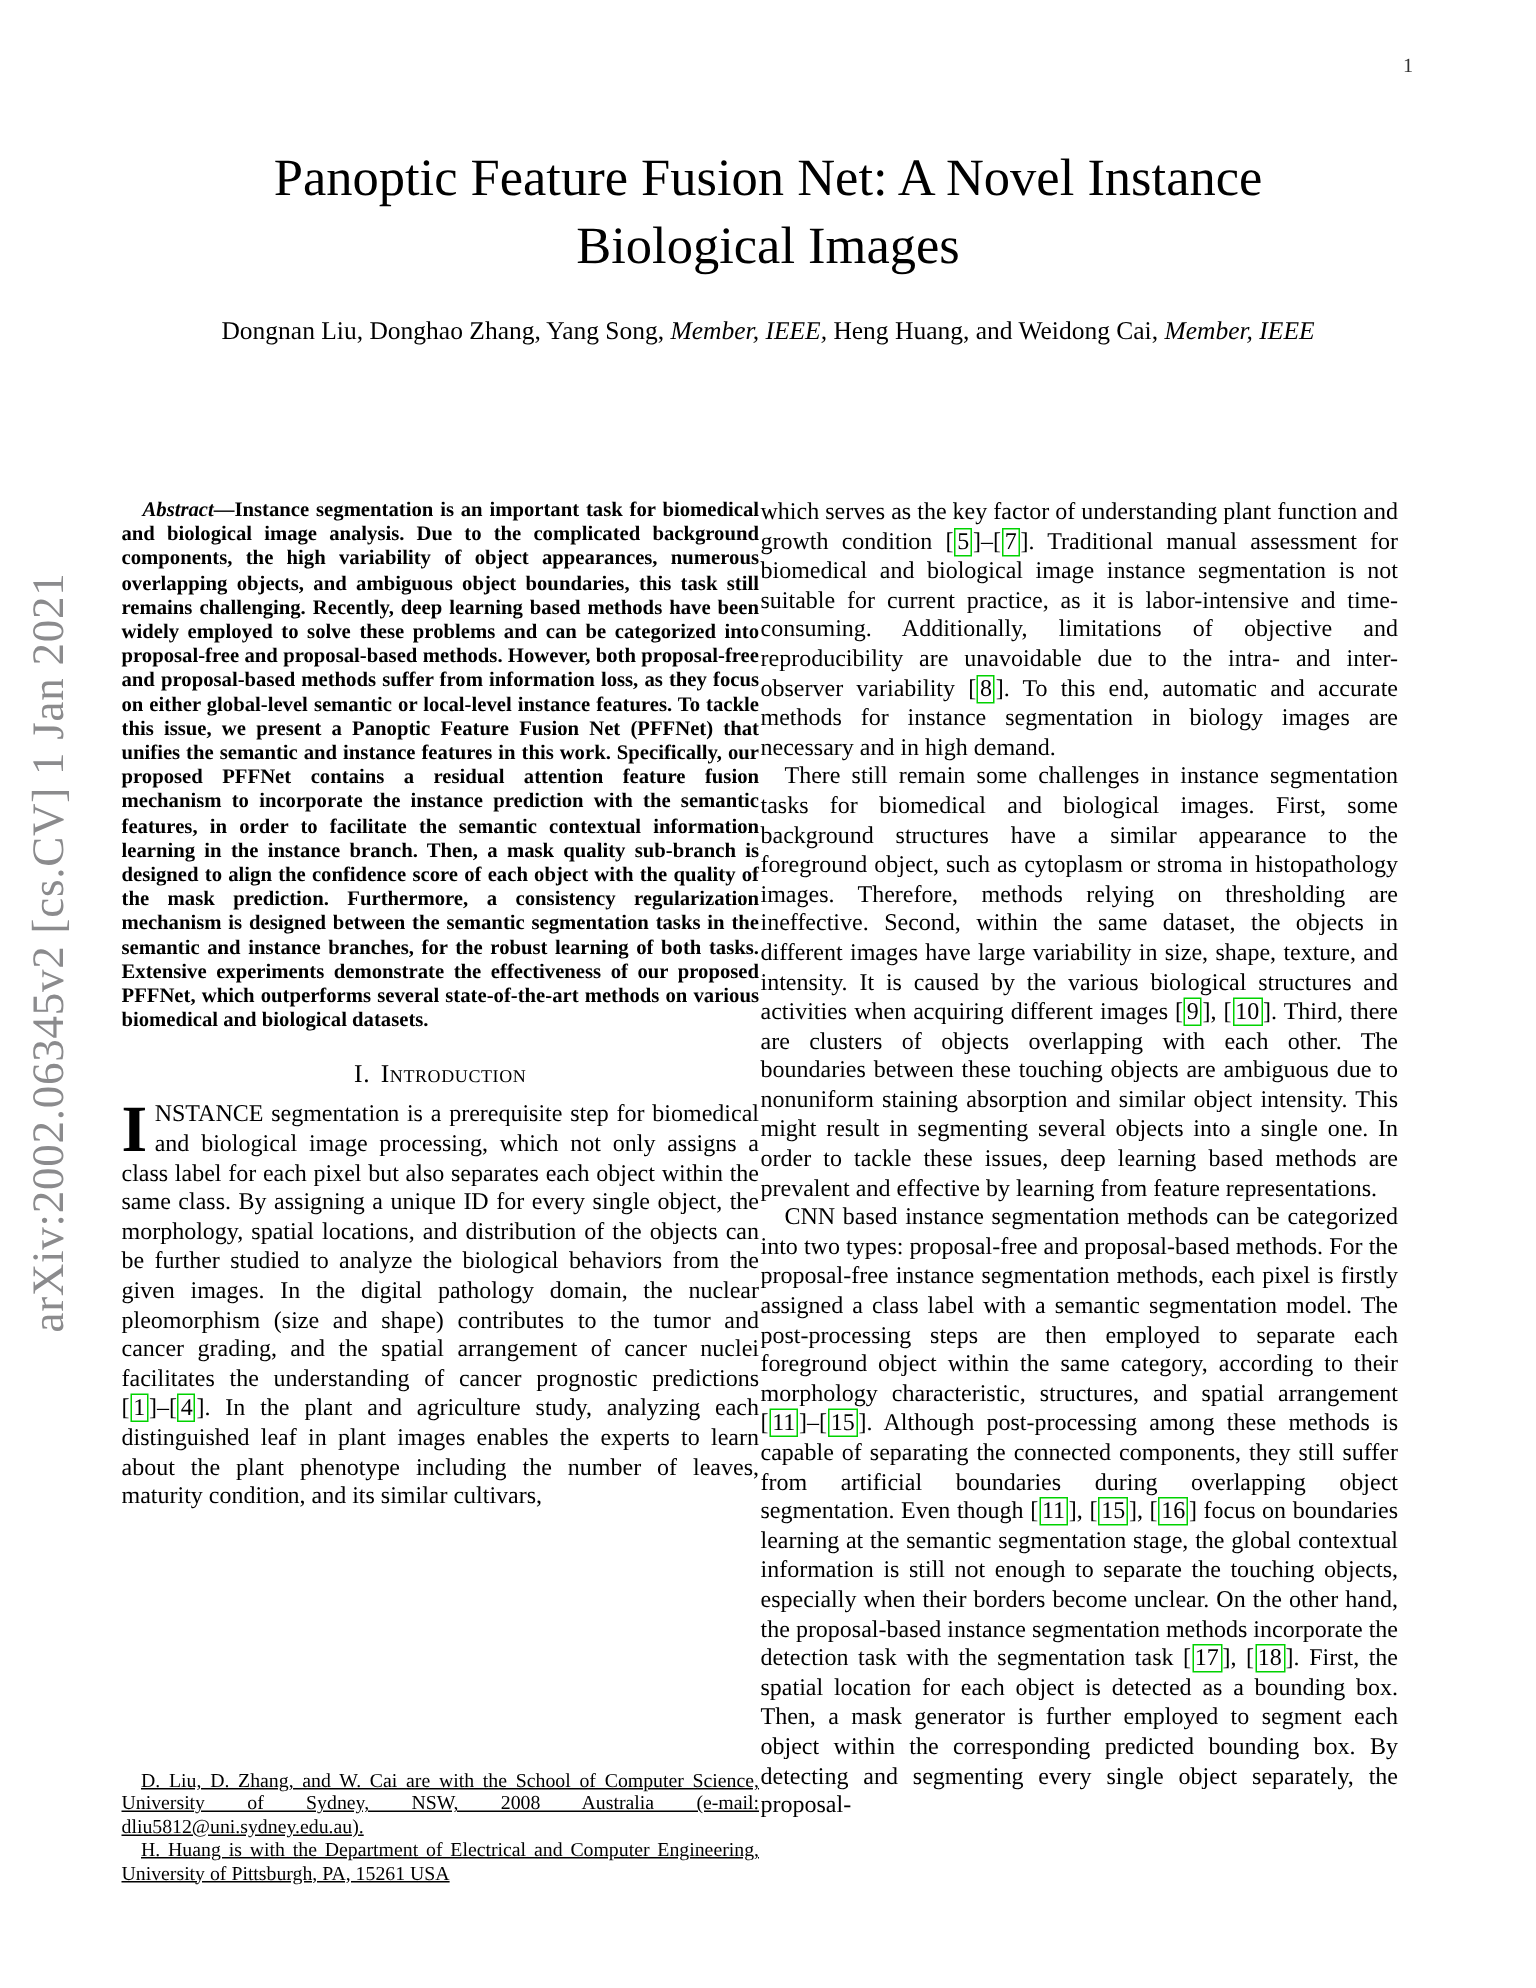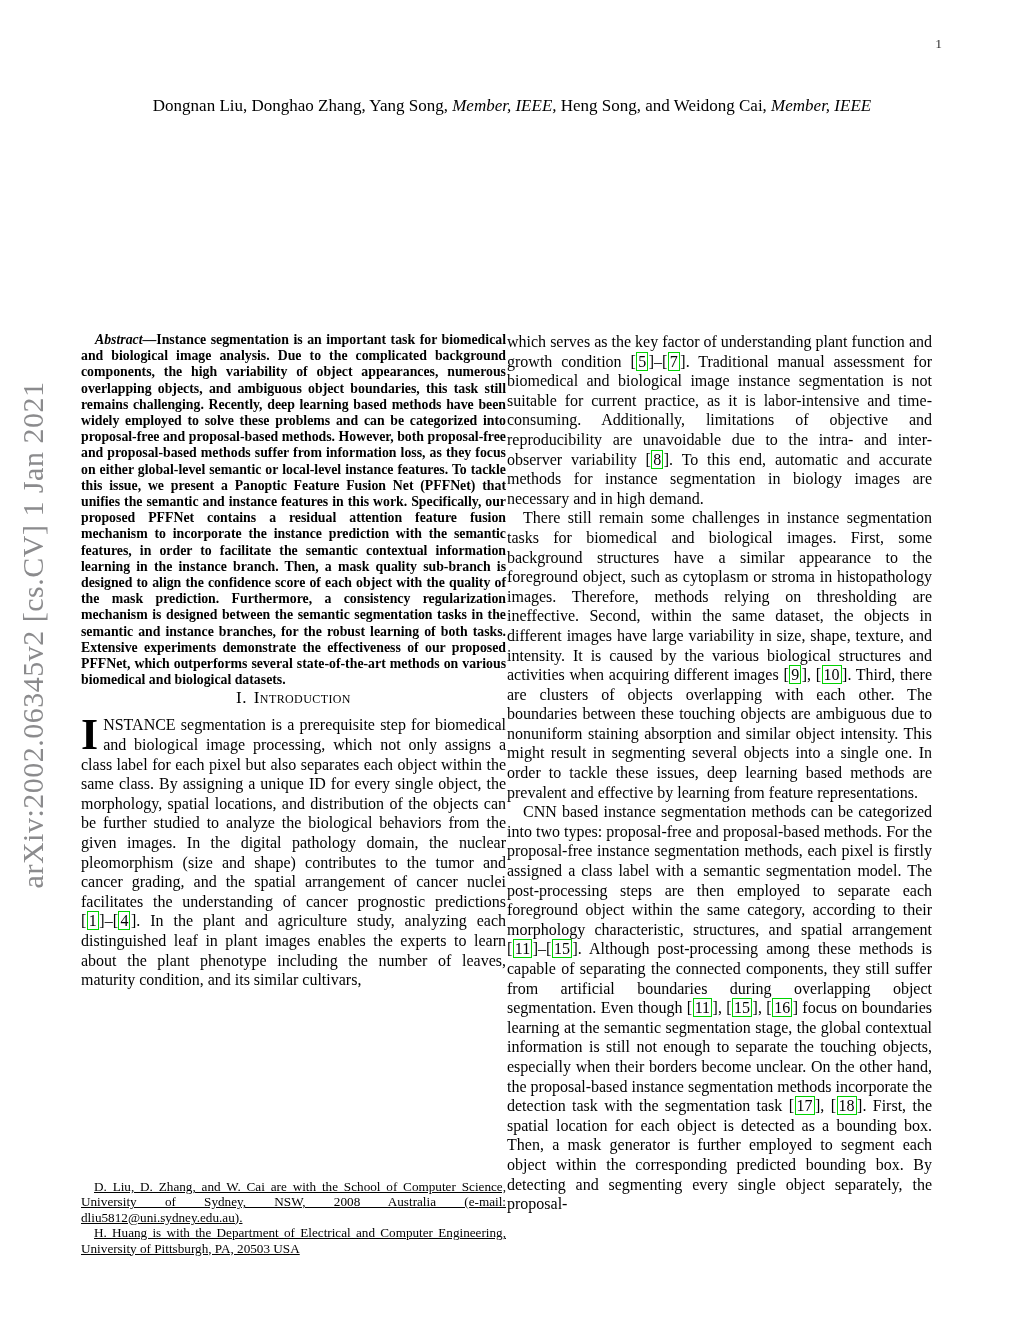--- a/index.html
+++ b/index.html
@@ -38,21 +38,21 @@
     display: flex; gap: 1px;
   }
   .col { width: 425px; position: relative; }
   .abstract-par, .index-par {
     font-weight: bold; font-size: 13.8px; line-height: 16.2px;
     text-align: justify; text-indent: 14px;
   }
   .index-par { margin-top: 9px; }
   .lead-label { font-style: italic; }
   .section-heading {
-    margin-bottom: 7px;
+    margin-top: 18px; margin-bottom: 7px;
     text-align: center; font-size: 17px; line-height: 20px;
     font-variant: small-caps; letter-spacing: 0.4px;
   }
   .section-heading .sec-num { margin-right: 7px; }
   .body-par {
     font-size: 16px; line-height: 19.6px;
     text-align: justify;
   }
   .indent { text-indent: 16px; }
   .dropcap {
@@ -70,37 +70,39 @@
   .footnotes p { text-indent: 13px; }
 </style>
 </head>
 <body>
 
 <div class="page-number">1</div>
 
 <div class="arxiv-stamp">arXiv:2002.06345v2  [cs.CV]  1 Jan 2021</div>
 
 <div class="title-block">
+  <div>Panoptic Feature Fusion Net: A Novel Instance</div>
+  <div>Biological Images</div>
 </div>
 
-<div class="authors"><span>Dongnan Liu, Donghao Zhang, Yang Song, </span><span class="it">Member, IEEE,</span><span> Heng Song, and Weidong Cai, </span><span class="it">Member, IEEE</span></div>
+<div class="authors"><span>Dongnan Liu, Donghao Zhang, Yang Song, </span><span class="it">Member, IEEE,</span><span> Heng Huang, and Weidong Cai, </span><span class="it">Member, IEEE</span></div>
 
 <div class="columns">
 
   <div class="col">
     <p class="abstract-par"><span class="lead-label">Abstract</span><span>—Instance segmentation is an important task for biomedical and biological image analysis. Due to the complicated background components, the high variability of object appearances, numerous overlapping objects, and ambiguous object boundaries, this task still remains challenging. Recently, deep learning based methods have been widely employed to solve these problems and can be categorized into proposal-free and proposal-based methods. However, both proposal-free and proposal-based methods suffer from information loss, as they focus on either global-level semantic or local-level instance features. To tackle this issue, we present a Panoptic Feature Fusion Net (PFFNet) that unifies the semantic and instance features in this work. Specifically, our proposed PFFNet contains a residual attention feature fusion mechanism to incorporate the instance prediction with the semantic features, in order to facilitate the semantic contextual information learning in the instance branch. Then, a mask quality sub-branch is designed to align the confidence score of each object with the quality of the mask prediction. Furthermore, a consistency regularization mechanism is designed between the semantic segmentation tasks in the semantic and instance branches, for the robust learning of both tasks. Extensive experiments demonstrate the effectiveness of our proposed PFFNet, which outperforms several state-of-the-art methods on various biomedical and biological datasets.</span></p>
 
 
     <div class="section-heading"><span class="sec-num">I.</span><span>Introduction</span></div>
 
     <p class="body-par"><span class="dropcap">I</span><span>NSTANCE segmentation is a prerequisite step for biomedical and biological image processing, which not only assigns a class label for each pixel but also separates each object within the same class. By assigning a unique ID for every single object, the morphology, spatial locations, and distribution of the objects can be further studied to analyze the biological behaviors from the given images. In the digital pathology domain, the nuclear pleomorphism (size and shape) contributes to the tumor and cancer grading, and the spatial arrangement of cancer nuclei facilitates the understanding of cancer prognostic predictions [<span class="citebox">1</span>]–[<span class="citebox">4</span>]. In the plant and agriculture study, analyzing each distinguished leaf in plant images enables the experts to learn about the plant phenotype including the number of leaves, maturity condition, and its similar cultivars,</span></p>
 
     <div class="footnotes">
       <p>D. Liu, D. Zhang, and W. Cai are with the School of Computer Science, University of Sydney, NSW, 2008 Australia (e-mail: dliu5812@uni.sydney.edu.au).</p>
-      <p>H. Huang is with the Department of Electrical and Computer Engineering, University of Pittsburgh, PA, 20503 USA</p>
+      <p>H. Huang is with the Department of Electrical and Computer Engineering, University of Pittsburgh, PA, 15261 USA</p>
     </div>
   </div>
 
   <div class="col">
     <p class="body-par">which serves as the key factor of understanding plant function and growth condition [<span class="citebox">5</span>]–[<span class="citebox">7</span>]. Traditional manual assessment for biomedical and biological image instance segmentation is not suitable for current practice, as it is labor-intensive and time-consuming. Additionally, limitations of objective and reproducibility are unavoidable due to the intra- and inter-observer variability [<span class="citebox">8</span>]. To this end, automatic and accurate methods for instance segmentation in biology images are necessary and in high demand.</p>
     <p class="body-par indent">There still remain some challenges in instance segmentation tasks for biomedical and biological images. First, some background structures have a similar appearance to the foreground object, such as cytoplasm or stroma in histopathology images. Therefore, methods relying on thresholding are ineffective. Second, within the same dataset, the objects in different images have large variability in size, shape, texture, and intensity. It is caused by the various biological structures and activities when acquiring different images [<span class="citebox">9</span>], [<span class="citebox">10</span>]. Third, there are clusters of objects overlapping with each other. The boundaries between these touching objects are ambiguous due to nonuniform staining absorption and similar object intensity. This might result in segmenting several objects into a single one. In order to tackle these issues, deep learning based methods are prevalent and effective by learning from feature representations.</p>
     <p class="body-par indent">CNN based instance segmentation methods can be categorized into two types: proposal-free and proposal-based methods. For the proposal-free instance segmentation methods, each pixel is firstly assigned a class label with a semantic segmentation model. The post-processing steps are then employed to separate each foreground object within the same category, according to their morphology characteristic, structures, and spatial arrangement [<span class="citebox">11</span>]–[<span class="citebox">15</span>]. Although post-processing among these methods is capable of separating the connected components, they still suffer from artificial boundaries during overlapping object segmentation. Even though [<span class="citebox">11</span>], [<span class="citebox">15</span>], [<span class="citebox">16</span>] focus on boundaries learning at the semantic segmentation stage, the global contextual information is still not enough to separate the touching objects, especially when their borders become unclear. On the other hand, the proposal-based instance segmentation methods incorporate the detection task with the segmentation task [<span class="citebox">17</span>], [<span class="citebox">18</span>]. First, the spatial location for each object is detected as a bounding box. Then, a mask generator is further employed to segment each object within the corresponding predicted bounding box. By detecting and segmenting every single object separately, the proposal-</p>
   </div>
 
 </div>

